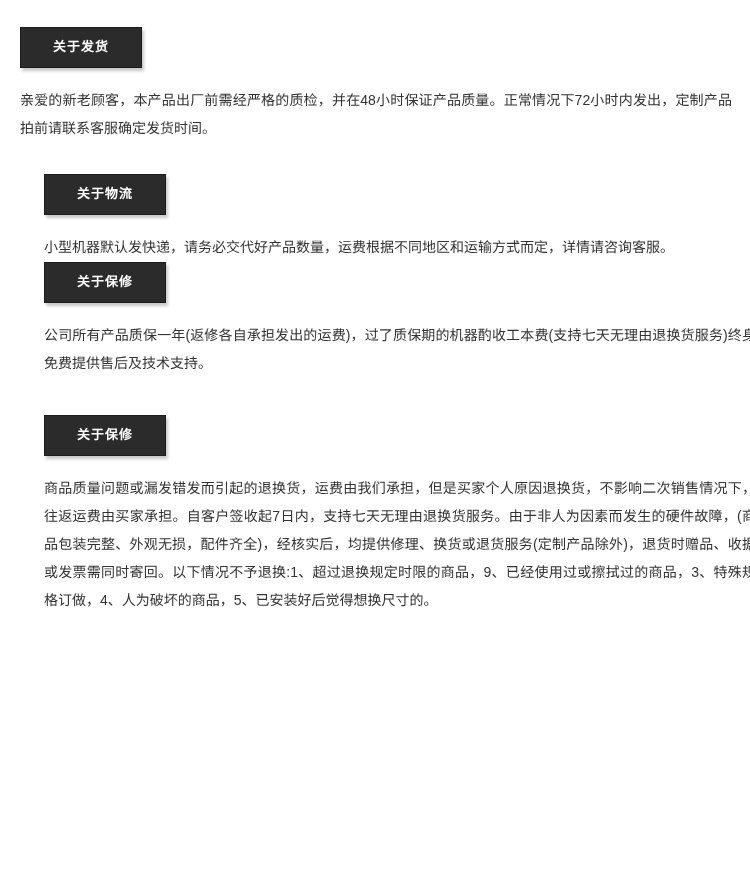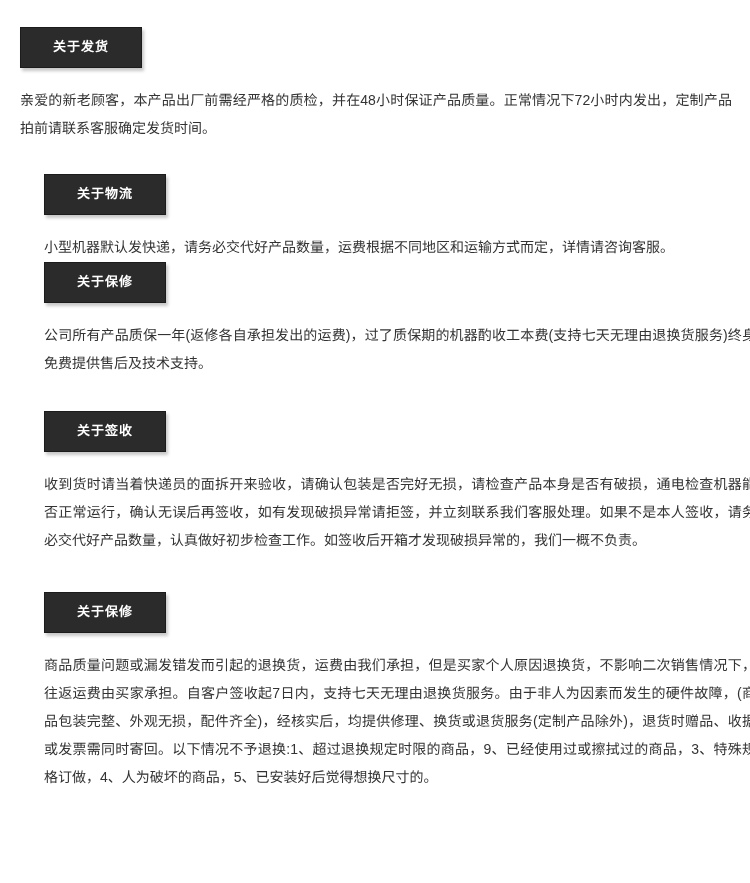--- a/index.html
+++ b/index.html
@@ -81,26 +81,20 @@
     <p class="body-text">小型机器默认发快递，请务必交代好产品数量，运费根据不同地区和运输方式而定，详情请咨询客服。</p>
   </section>
 
   <section class="sec sec-warranty">
     <div class="badge">
       <span>关于保修</span>
     </div>
     <p class="body-text">公司所有产品质保一年(返修各自承担发出的运费)，过了质保期的机器酌收工本费(支持七天无理由退换货服务)终身免费提供售后及技术支持。</p>
   </section>
 
-  <section class="sec sec-receiving">
-    <div class="badge">
-      <span>关于签收</span>
-    </div>
-    <p class="body-text">收到货时请当着快递员的面拆开来验收，请确认包装是否完好无损，请检查产品本身是否有破损，通电检查机器能否正常运行，确认无误后再签收，如有发现破损异常请拒签，并立刻联系我们客服处理。如果不是本人签收，请务必交代好产品数量，认真做好初步检查工作。如签收后开箱才发现破损异常的，我们一概不负责。</p>
-  </section>
 
   <section class="sec sec-returns">
     <div class="badge">
       <span>关于保修</span>
     </div>
     <p class="body-text">商品质量问题或漏发错发而引起的退换货，运费由我们承担，但是买家个人原因退换货，不影响二次销售情况下，往返运费由买家承担。自客户签收起7日内，支持七天无理由退换货服务。由于非人为因素而发生的硬件故障，(商品包装完整、外观无损，配件齐全)，经核实后，均提供修理、换货或退货服务(定制产品除外)，退货时赠品、收据或发票需同时寄回。以下情况不予退换:1、超过退换规定时限的商品，9、已经使用过或擦拭过的商品，3、特殊规格订做，4、人为破坏的商品，5、已安装好后觉得想换尺寸的。</p>
   </section>
 
 </div>
 

